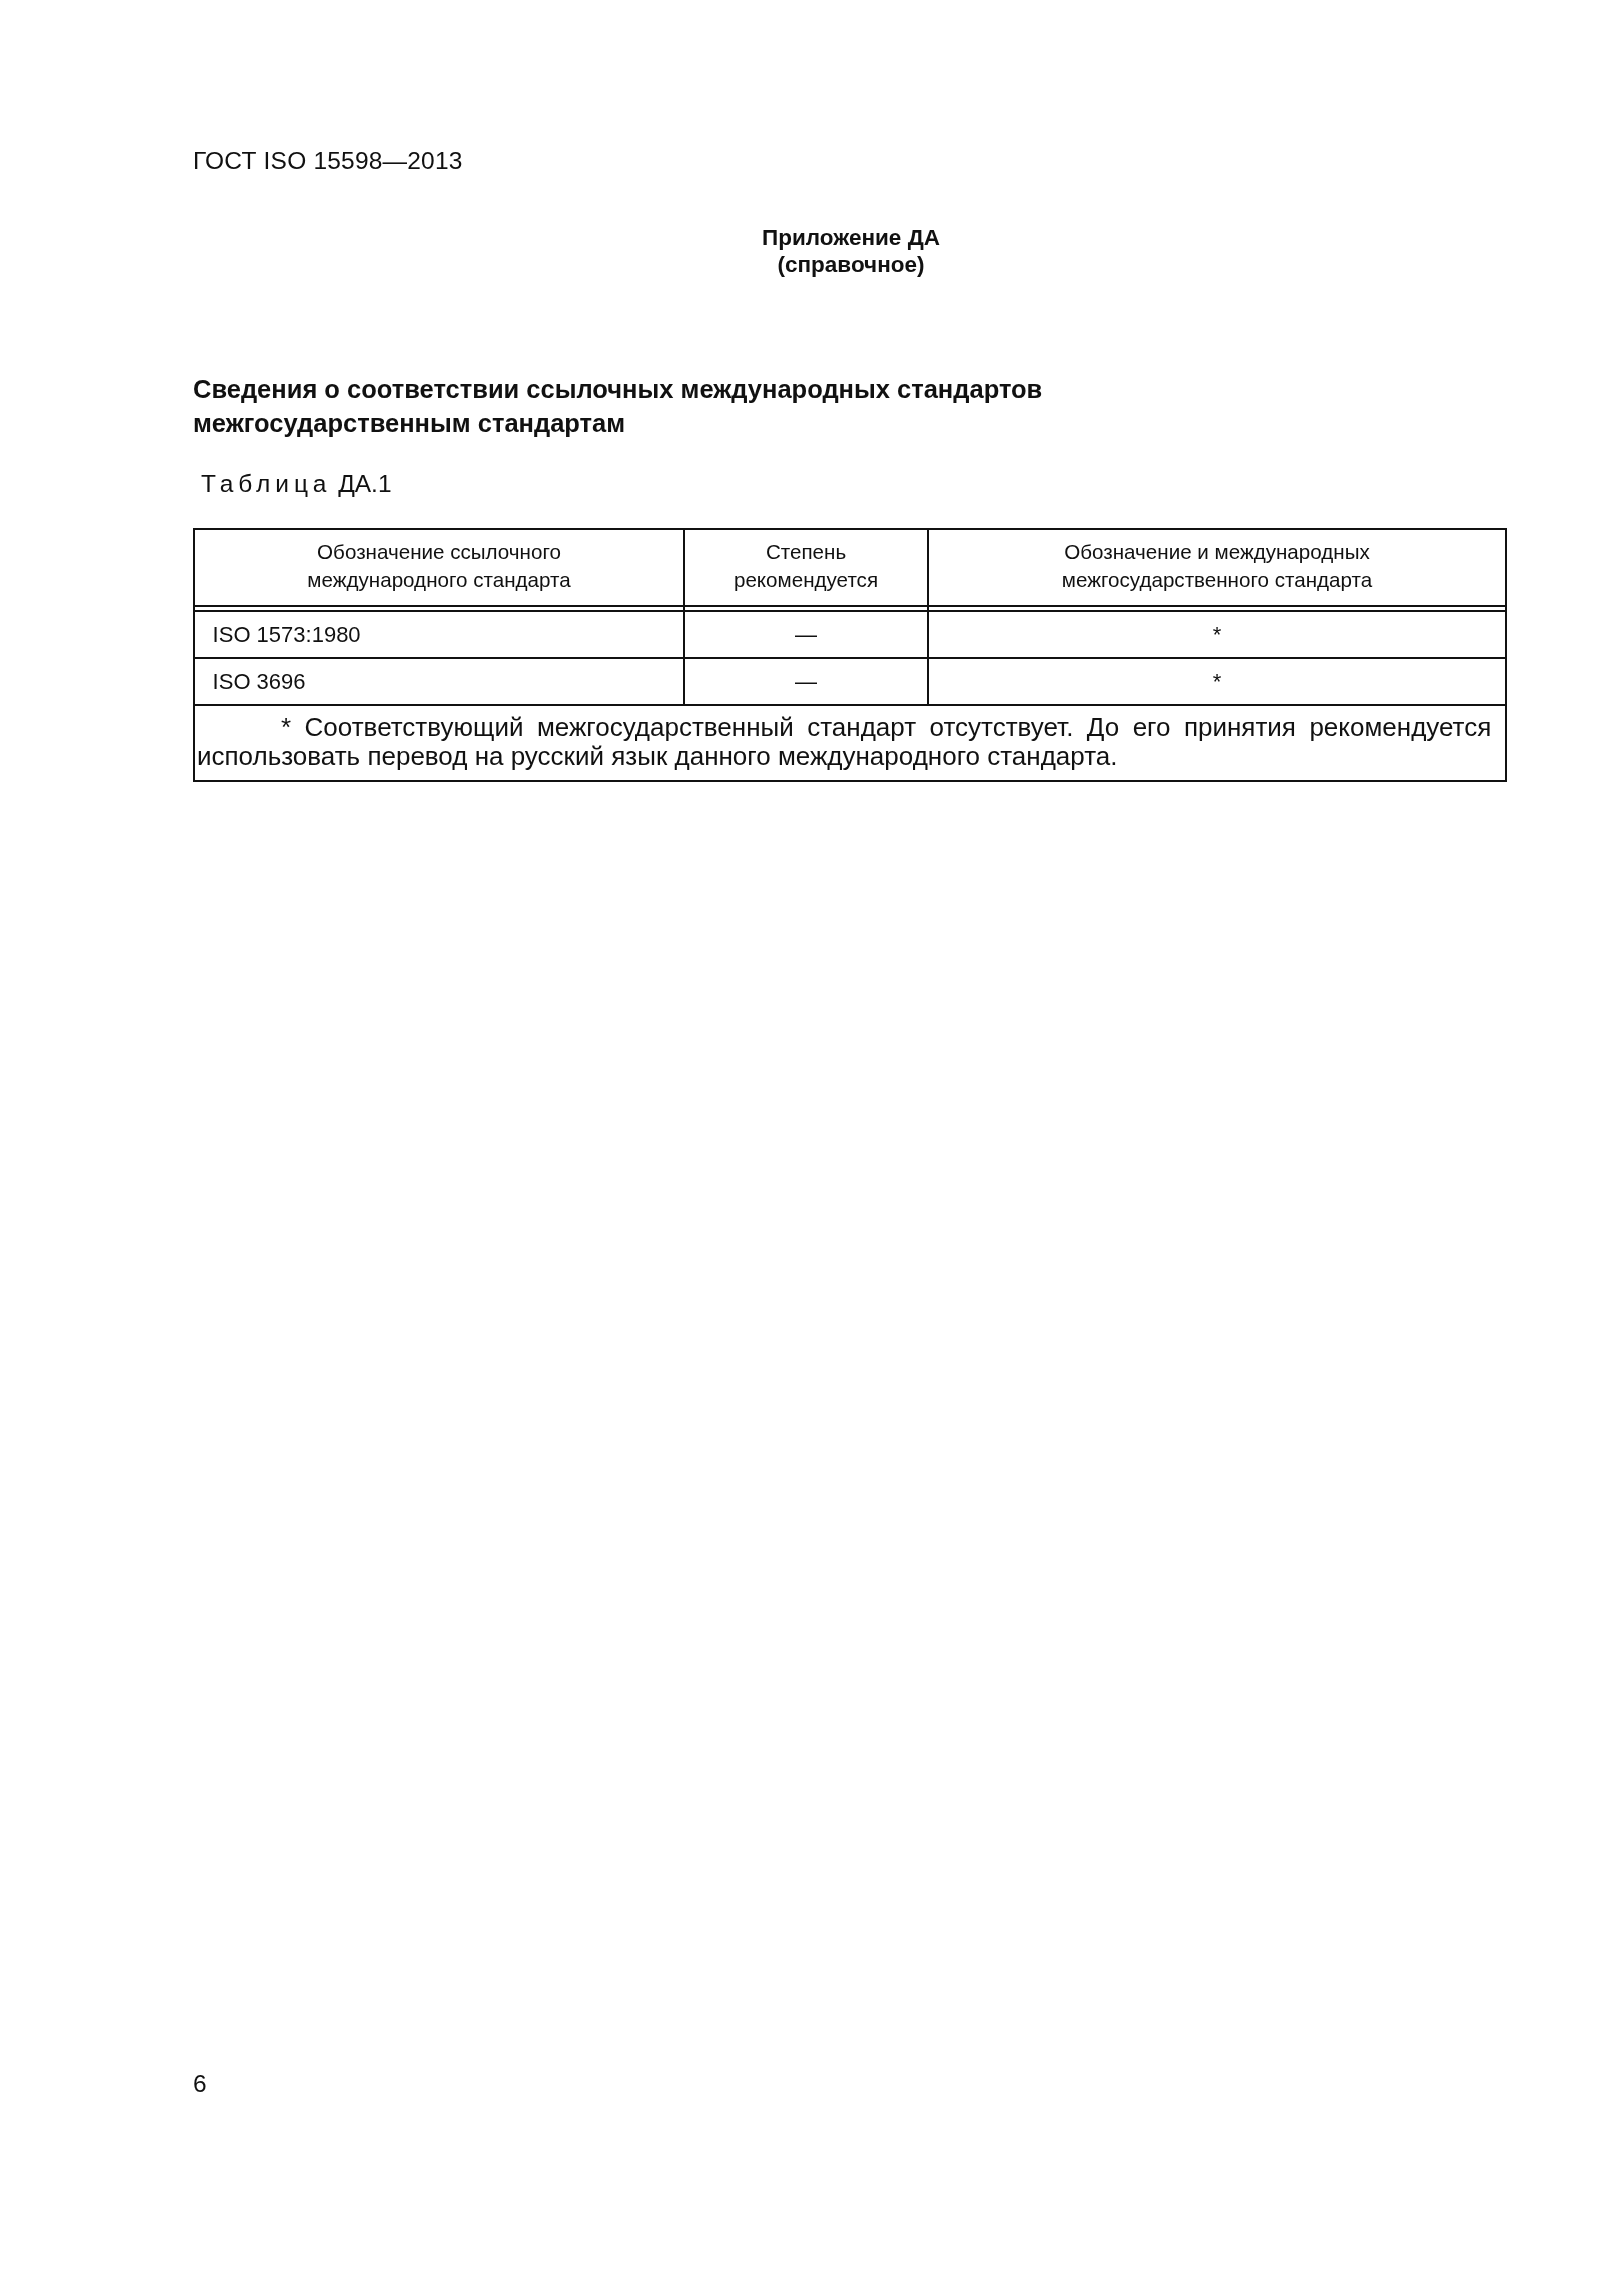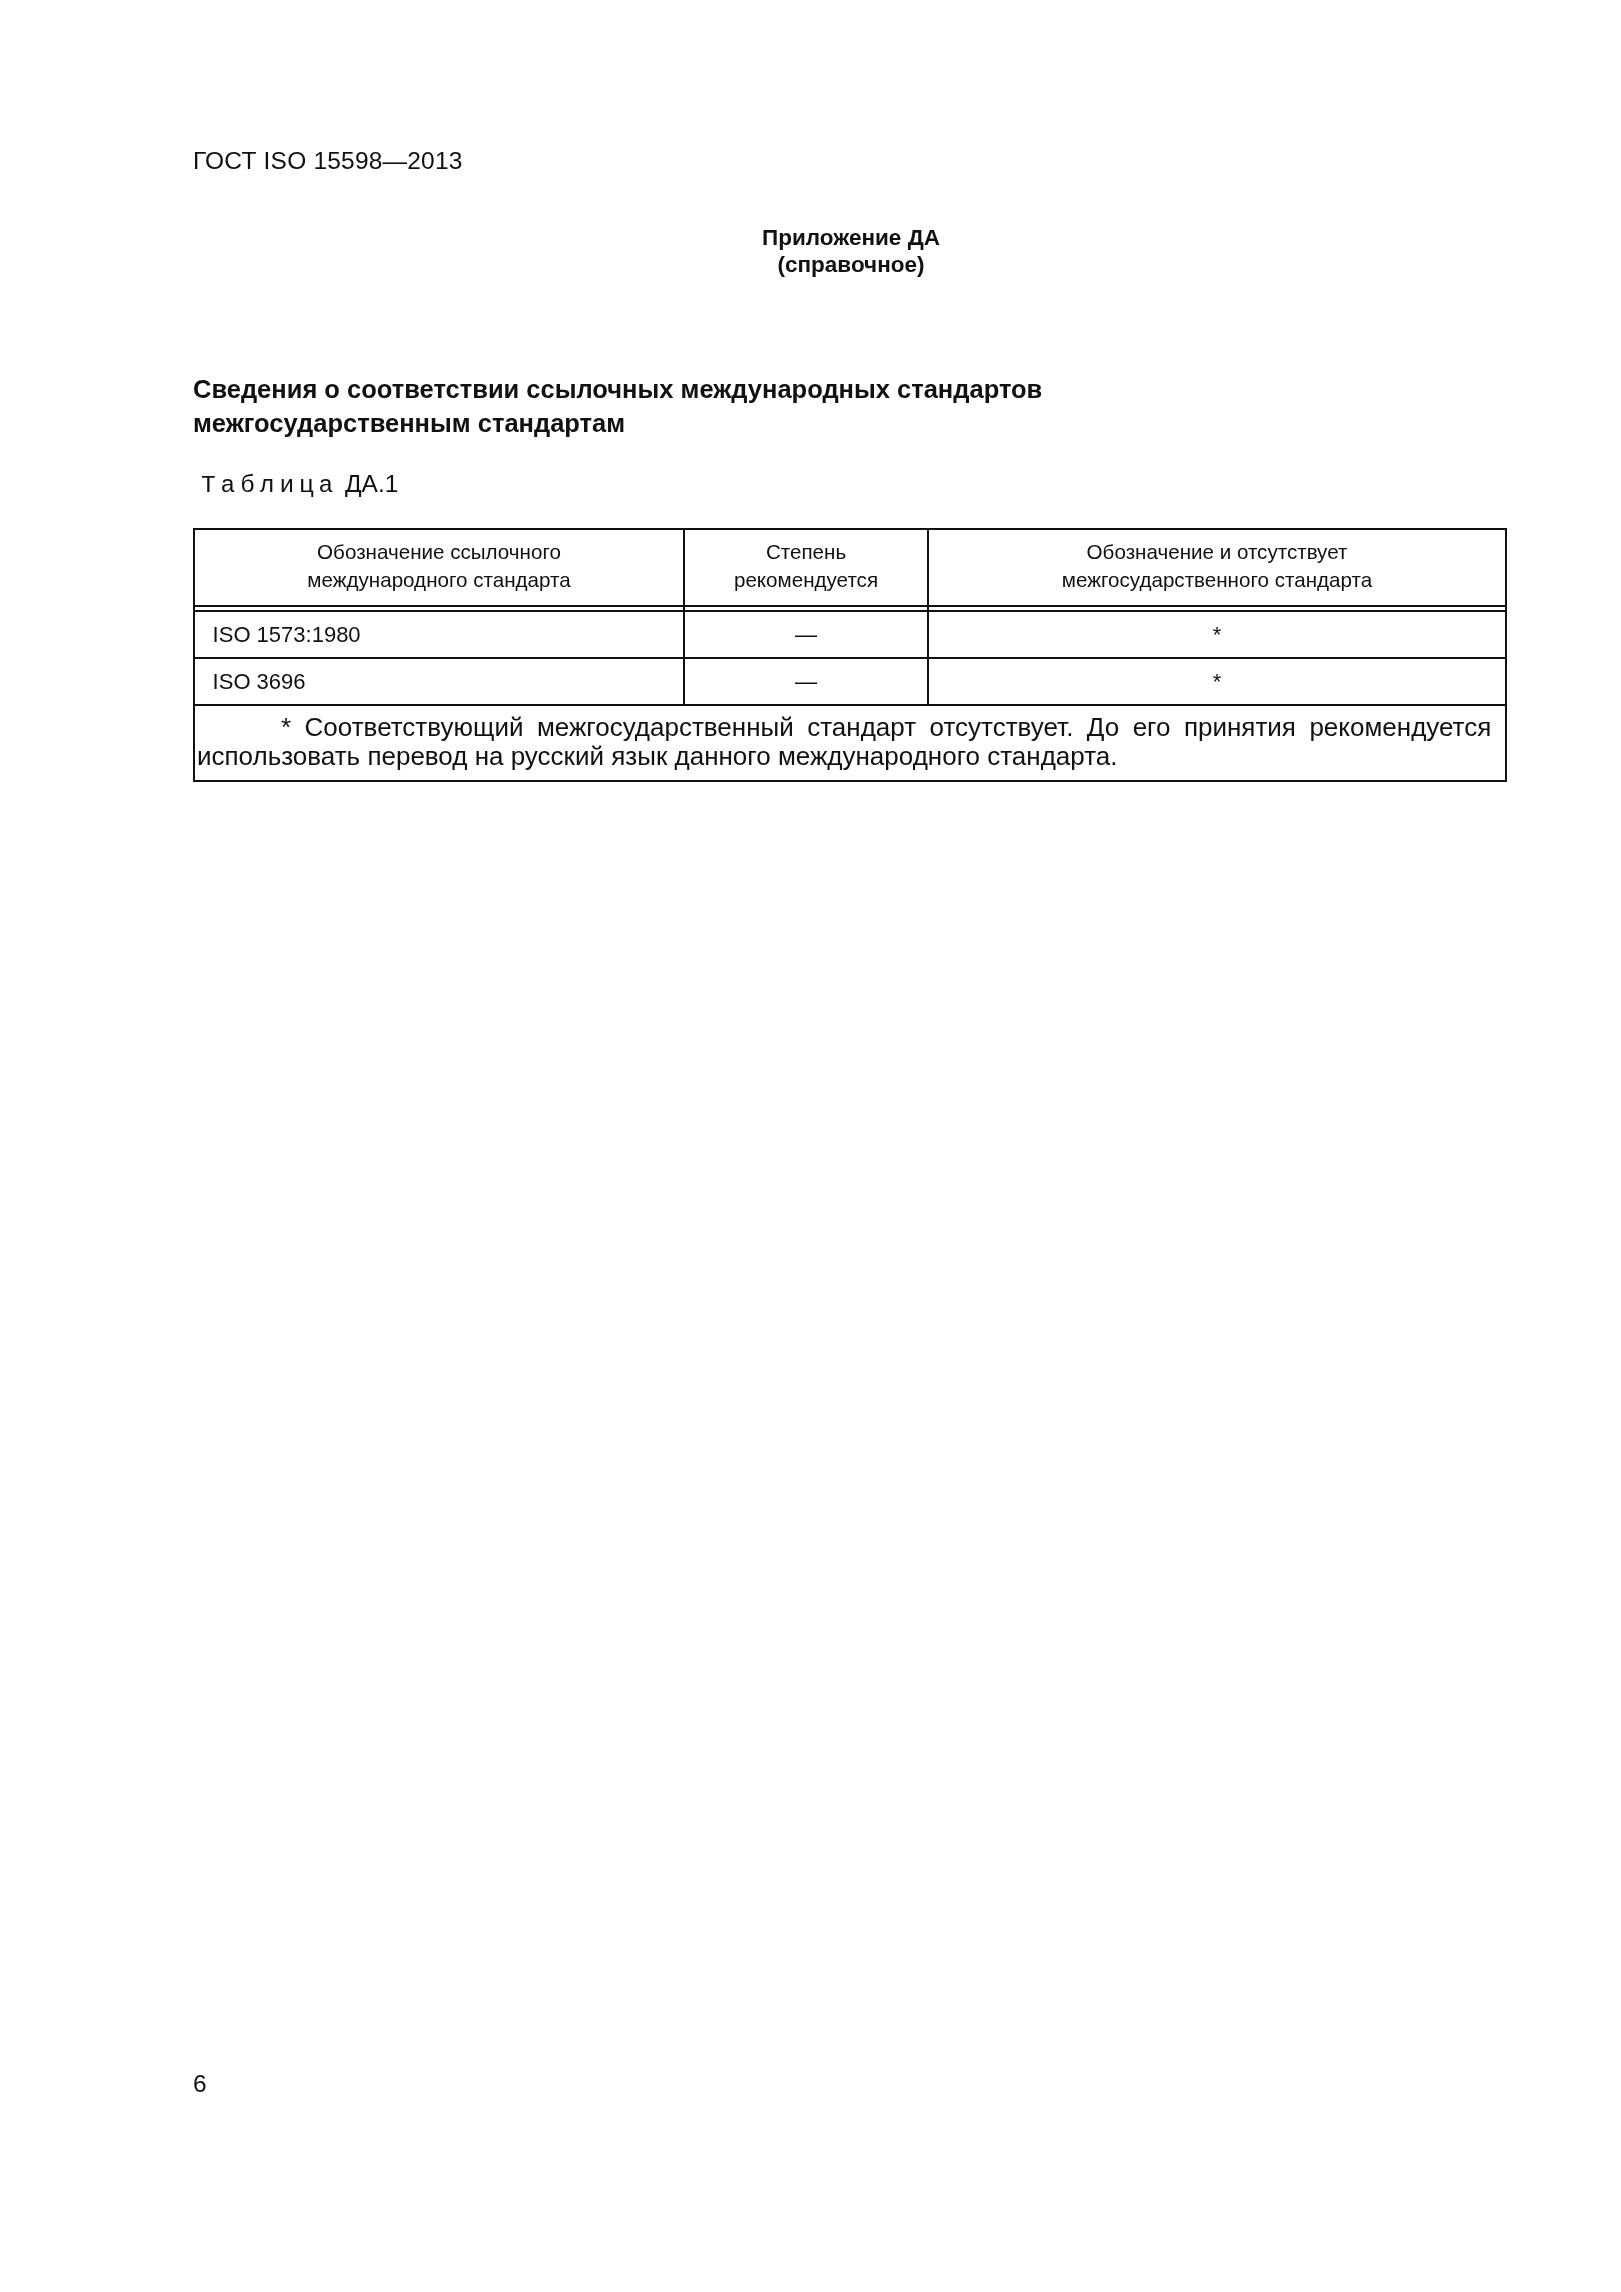--- a/index.html
+++ b/index.html
@@ -44,21 +44,20 @@
       line-height: 34px;
     }
     .table-caption {
       position: absolute;
       left: 201px;
       top: 470px;
       font-size: 24.5px;
     }
     .table-caption .spaced {
       letter-spacing: 4.9px;
-      font-family: Liberation Mono, monospace;
     }
     table.ref-table {
       position: absolute;
       left: 193px;
       top: 528px;
       width: 1312px;
       border-collapse: collapse;
       border: 2.9px solid #111111;
       table-layout: fixed;
     }
@@ -146,21 +145,21 @@
     <tr>
       <th>
         <div>Обозначение ссылочного</div>
         <div>международного стандарта</div>
       </th>
       <th>
         <div>Степень</div>
         <div>рекомендуется</div>
       </th>
       <th>
-        <div>Обозначение и отсутствует</div>
+        <div>Обозначение и международных</div>
         <div>межгосударственного стандарта</div>
       </th>
     </tr>
   </thead>
   <tbody>
     <tr class="spacer">
       <td></td>
         <td></td>
         <td></td>
     </tr>

